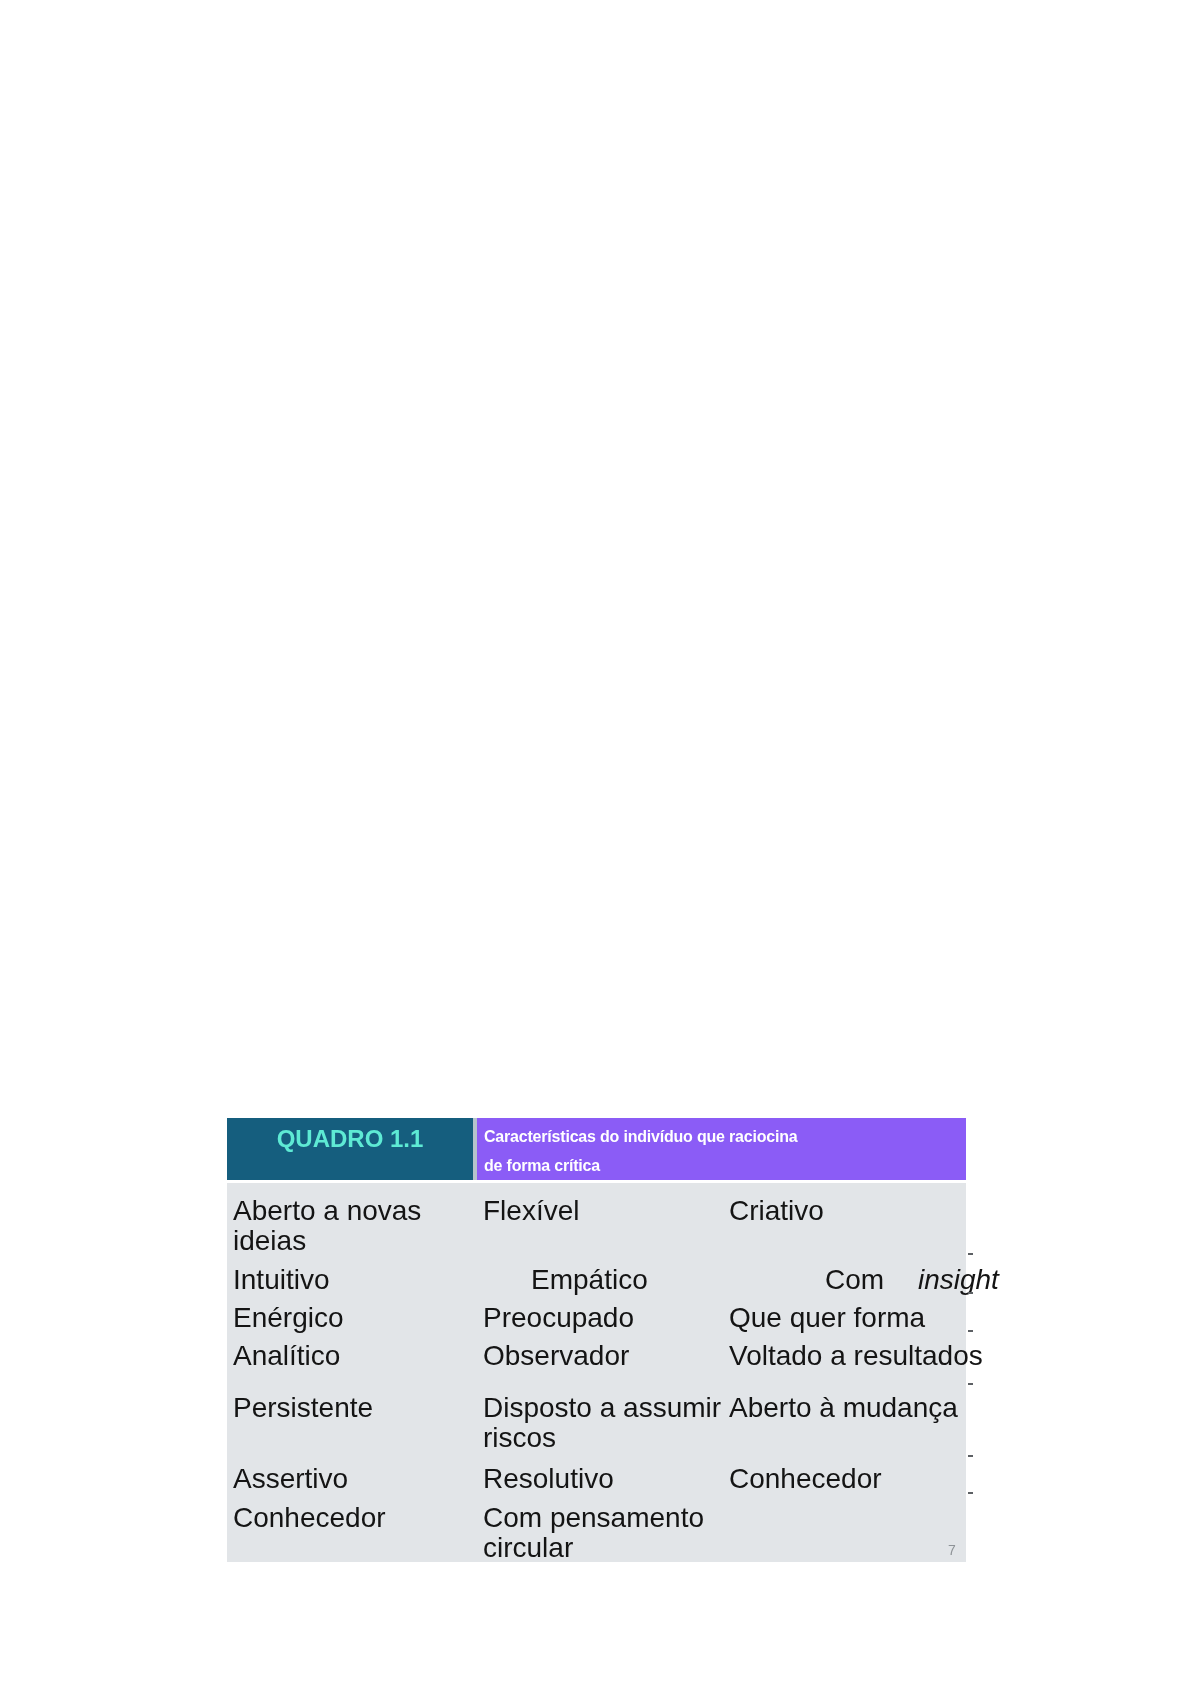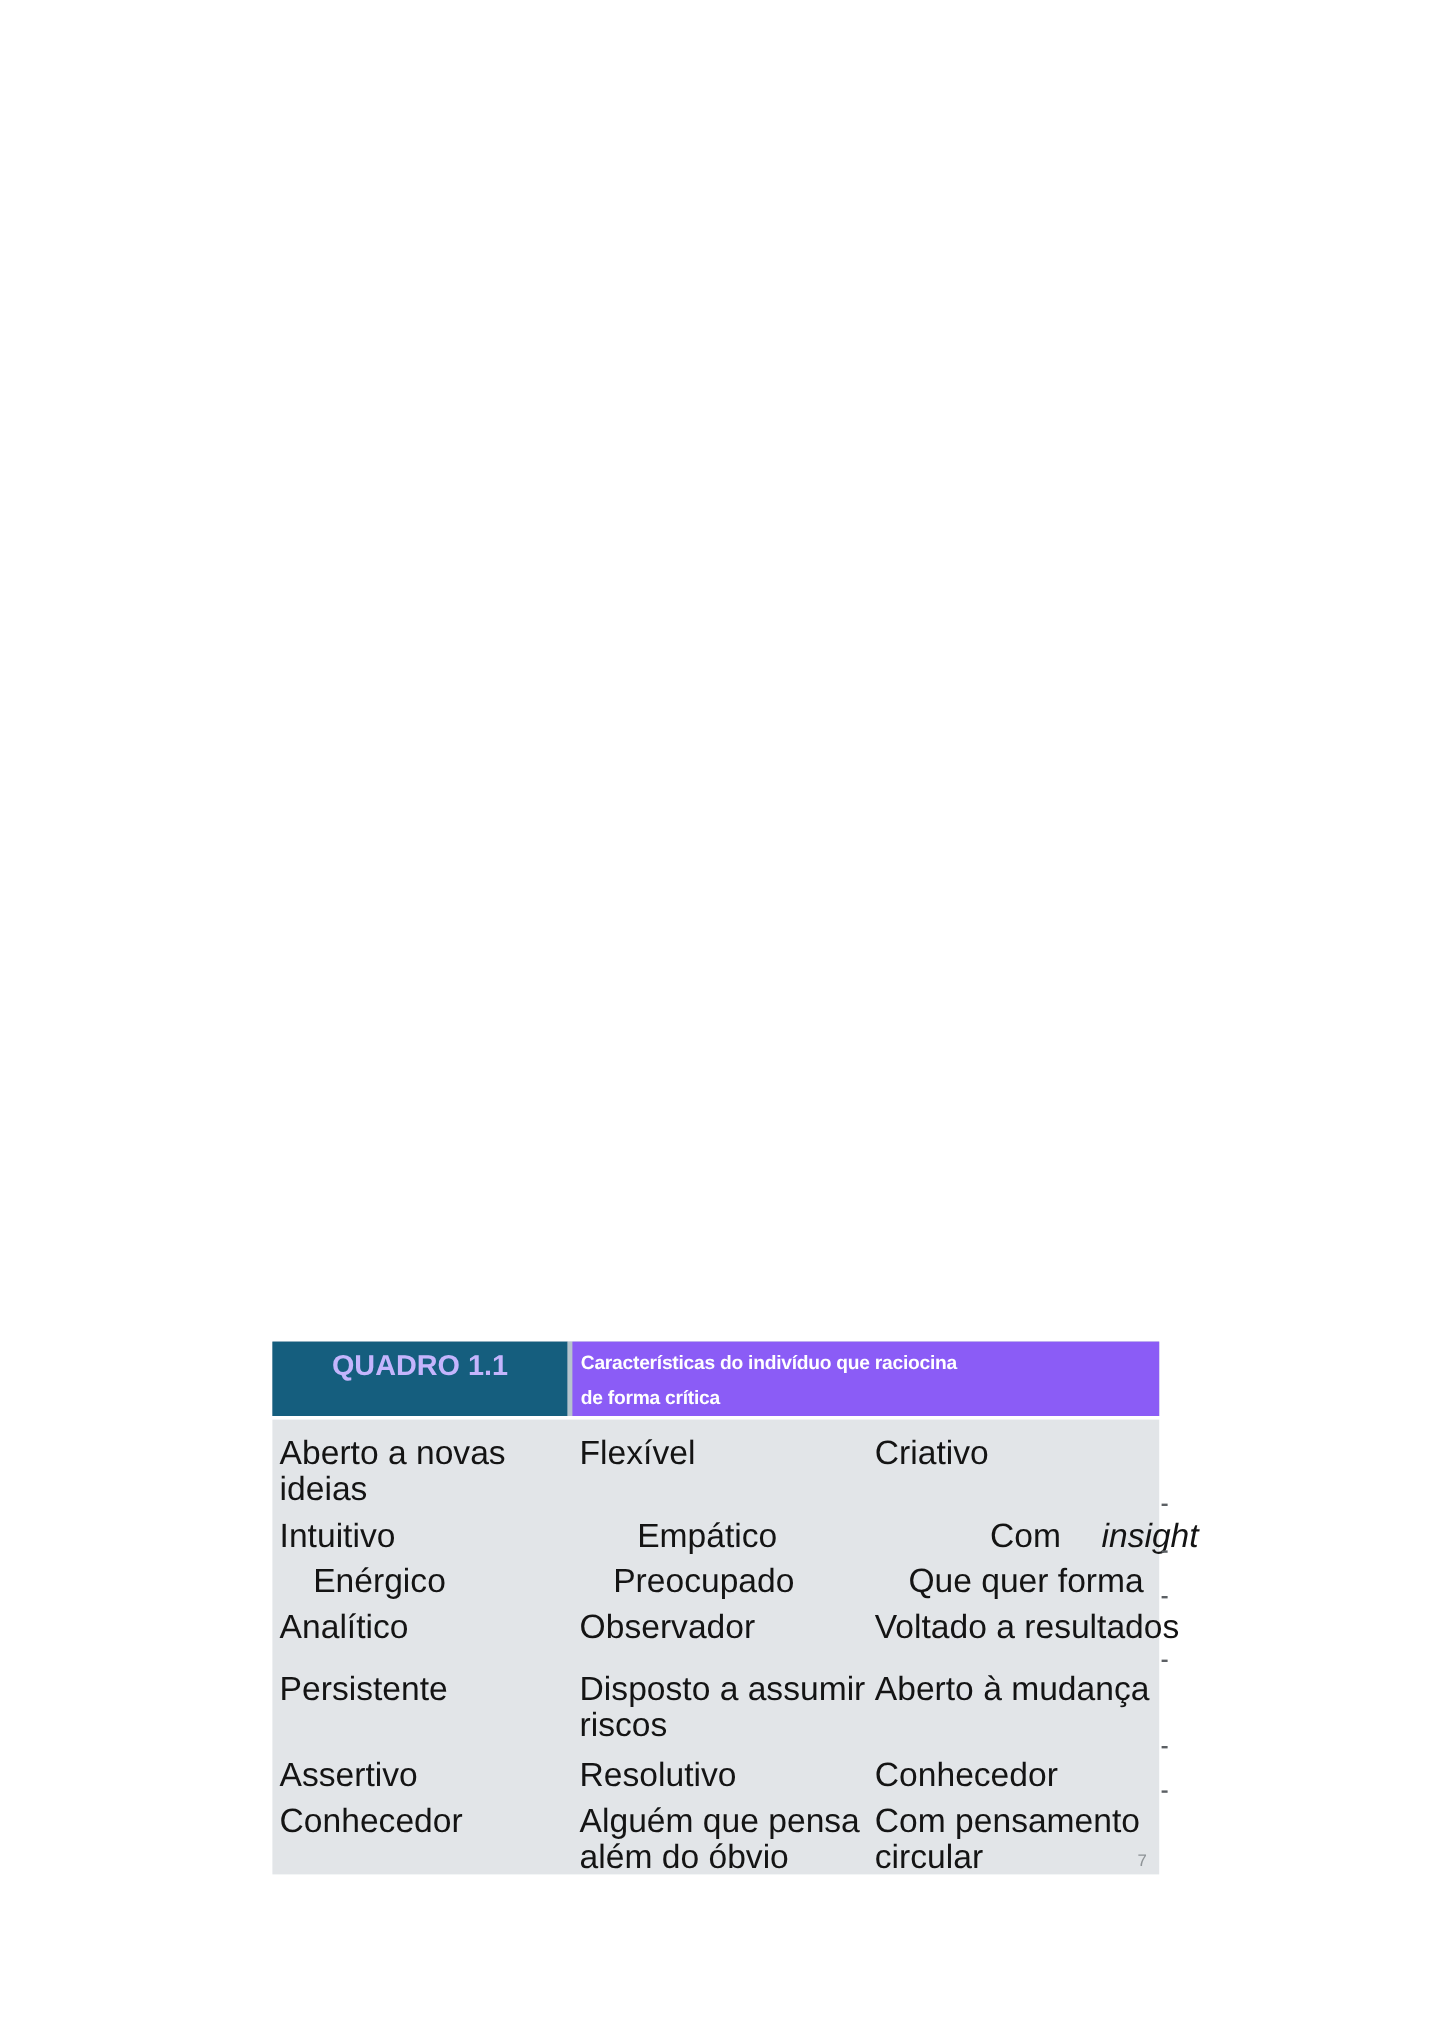--- a/index.html
+++ b/index.html
@@ -23,21 +23,21 @@
     width: 739px;
   }
   .quadro-header {
     display: flex;
     height: 62px;
     background: #b6c4cd;
   }
   .hdr-label {
     width: 246px;
     background: #155e7e;
-    color: #c4b5fd;
+    color: #5eead4;
     font-weight: bold;
     font-size: 24px;
     line-height: 30px;
     text-align: center;
     padding-top: 6px;
     box-sizing: border-box;
   }
   .hdr-gap {
     width: 4px;
     background: #b6c4cd;
@@ -66,21 +66,21 @@
   .t-cell {
     padding-left: 6px;
     font-size: 28px;
     line-height: 30px;
     white-space: pre;
   }
   .t-cell i { font-style: italic; margin-left: 26px; }
   
   .r0 { height: 76px; padding-top: 13px; }
   .r1 { height: 38px; padding-top: 6px; gap: 48px; }
-  .r2 { height: 38px; padding-top: 6px; padding-left: 28px; }
+  .r2 { height: 38px; padding-top: 6px; }
   .r3 { height: 38px; padding-top: 6px; }
   .r4 { height: 85px; padding-top: 20px; }
   .r5 { height: 38px; padding-top: 6px; }
   .r6 { height: 66px; padding-top: 7px; }
   .page-number {
     position: absolute;
     left: 948px;
     top: 1542px;
     font-size: 14px;
     line-height: 16px;
@@ -143,22 +143,20 @@
       </div>
 
       <div class="t-row r5">
         <div class="t-cell">Assertivo</div>
         <div class="t-cell">Resolutivo</div>
         <div class="t-cell">Conhecedor</div>
       </div>
 
       <div class="t-row r6">
         <div class="t-cell">Conhecedor</div>
-        <div class="t-cell">Alguém que pensa
-além do óbvio</div>
         <div class="t-cell">Com pensamento
 circular</div>
       </div>
 
     </div>
   </div>
 
   <div class="page-number">7</div>
 
 <div class="row-tick" style="top: 1253px;"></div>

